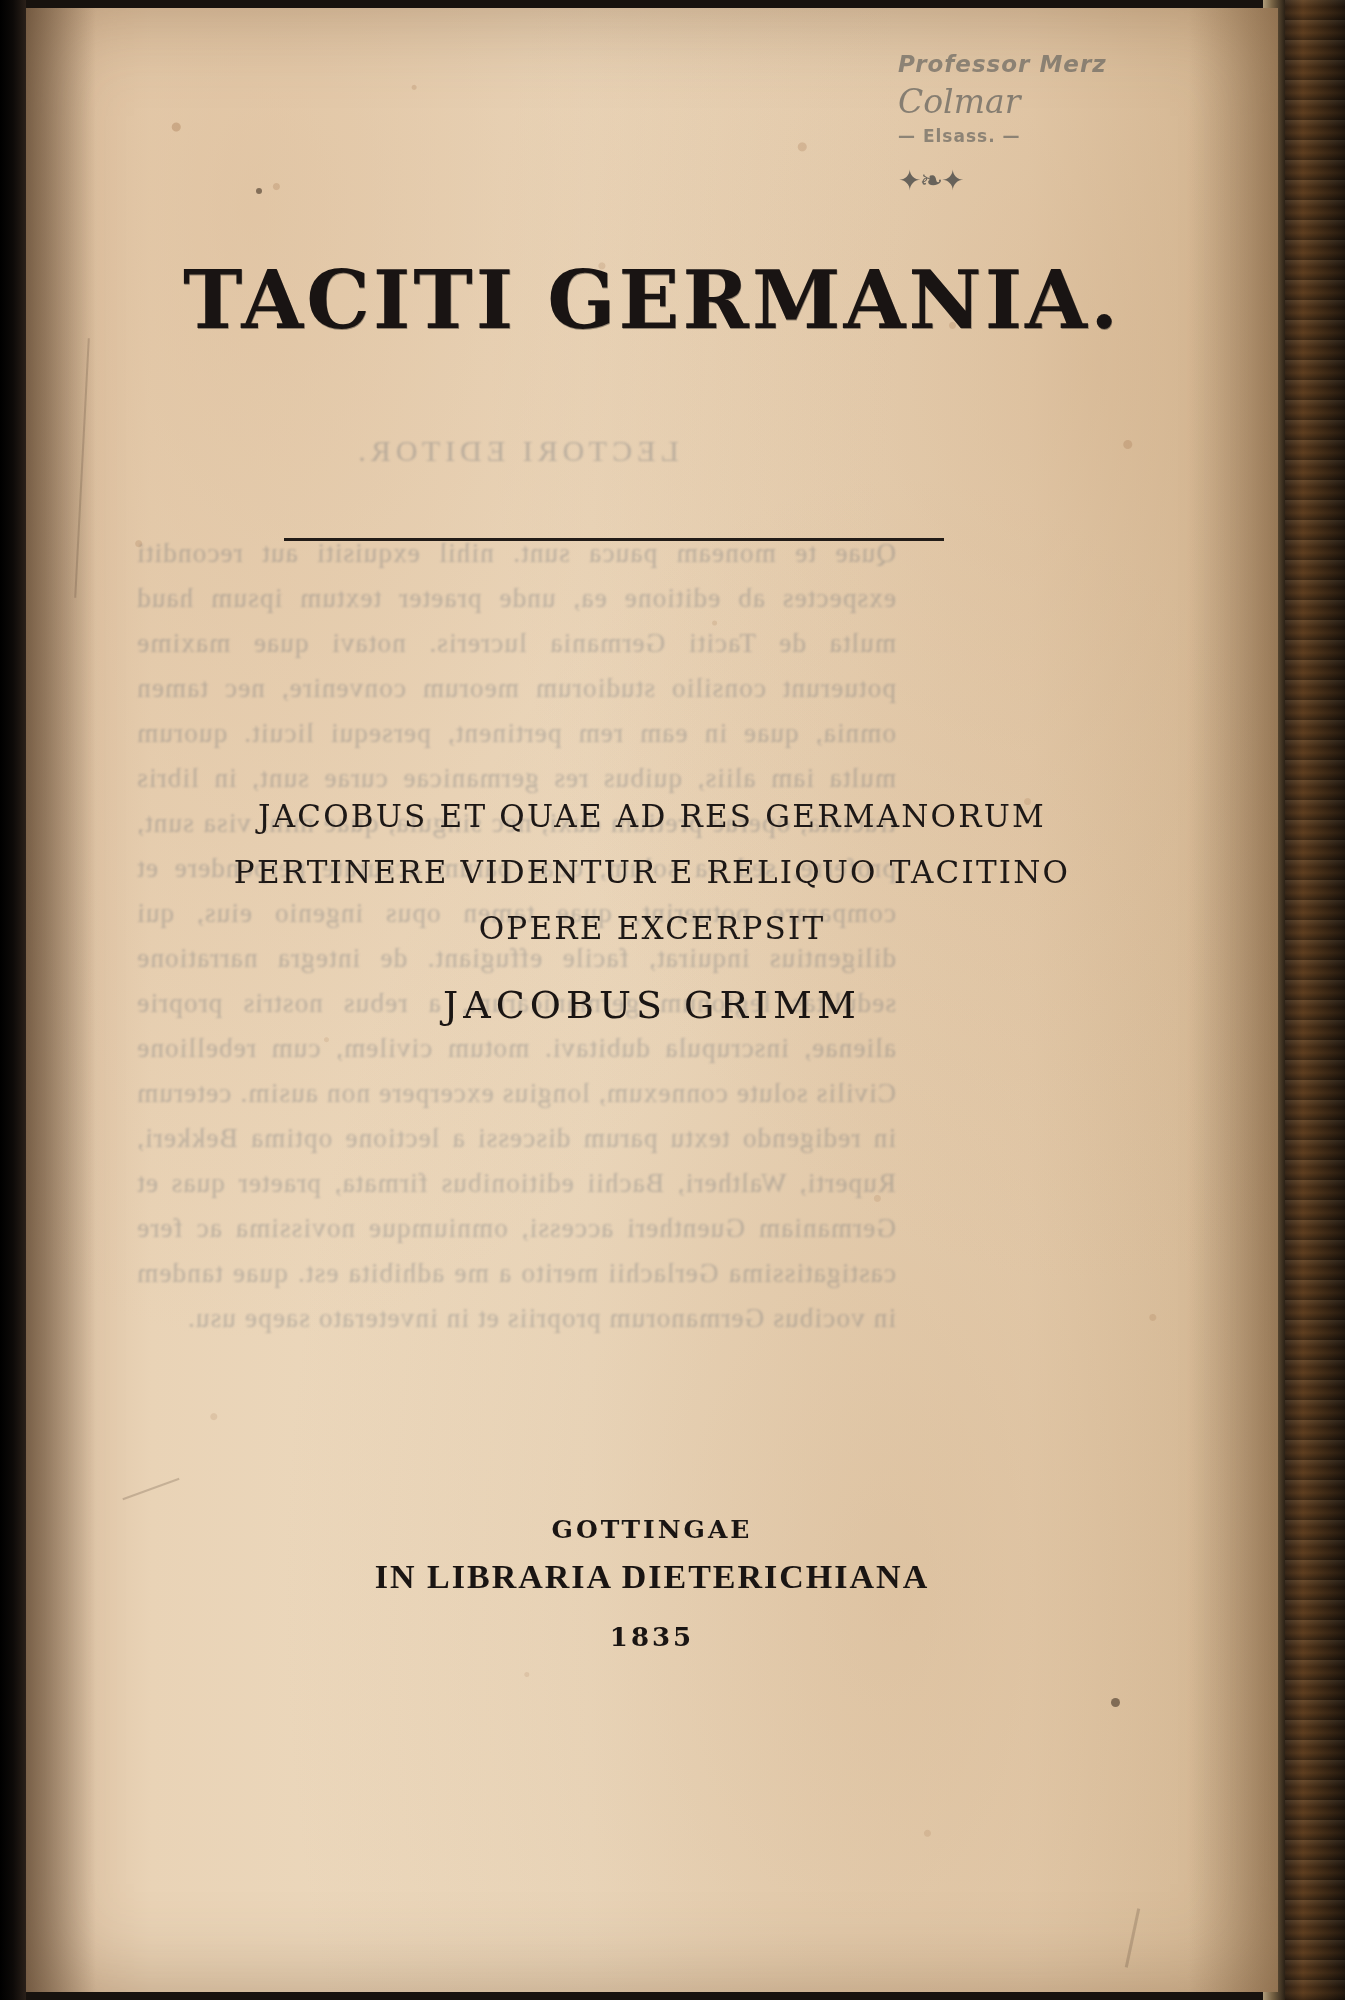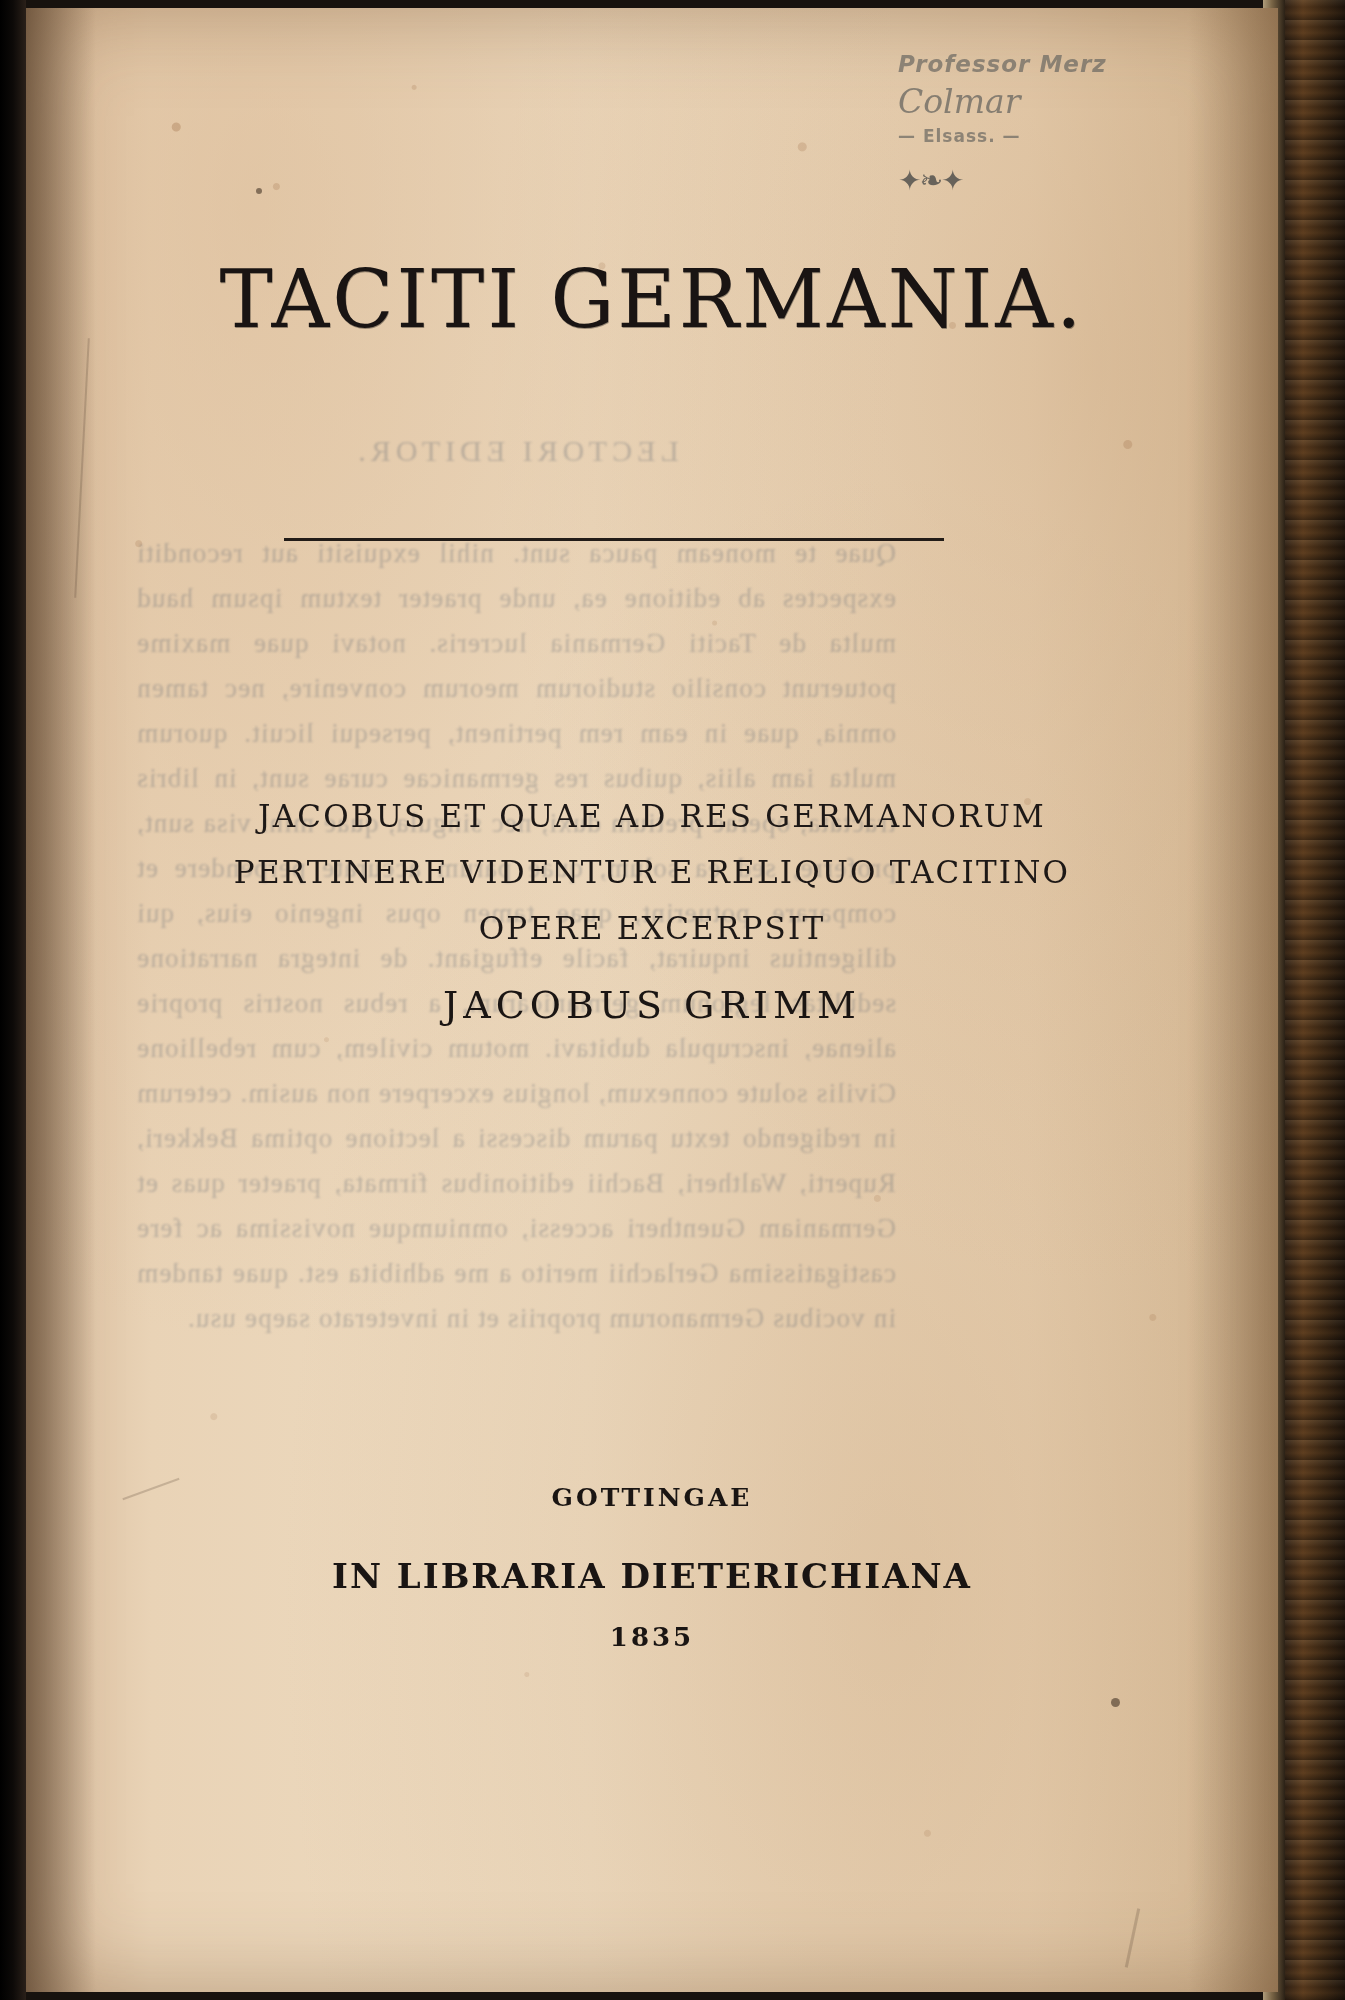--- a/index.html
+++ b/index.html
@@ -173,21 +173,21 @@
     letter-spacing: -2px;
   }
 
   
   .title {
     position: absolute;
     left: 0; right: 0;
     top: 245px;
     text-align: center;
     font-family: "DejaVu Serif", serif;
-    font-weight: normal;
+    font-weight: bold;
     font-size: 80px;
     letter-spacing: 3px;
     color: #191413;
     text-shadow: 0.6px 0.6px 0 rgba(0,0,0,.35);
   }
 
   .rule {
     position: absolute;
     left: 258px;
     top: 530px;
@@ -232,21 +232,22 @@
   }
   .imprint .city {
     font-size: 25px;
     font-weight: bold;
     letter-spacing: 3px;
   }
   .imprint .publisher {
     font-size: 34px;
     font-weight: bold;
     letter-spacing: 2px;
-    margin-top: 44px;
+    margin-top: 14px;
+    font-family: Liberation Serif, serif;
   }
   .imprint .year {
     font-size: 26px;
     font-weight: bold;
     letter-spacing: 3px;
     margin-top: 26px;
   }
 
   
   .scratch {

